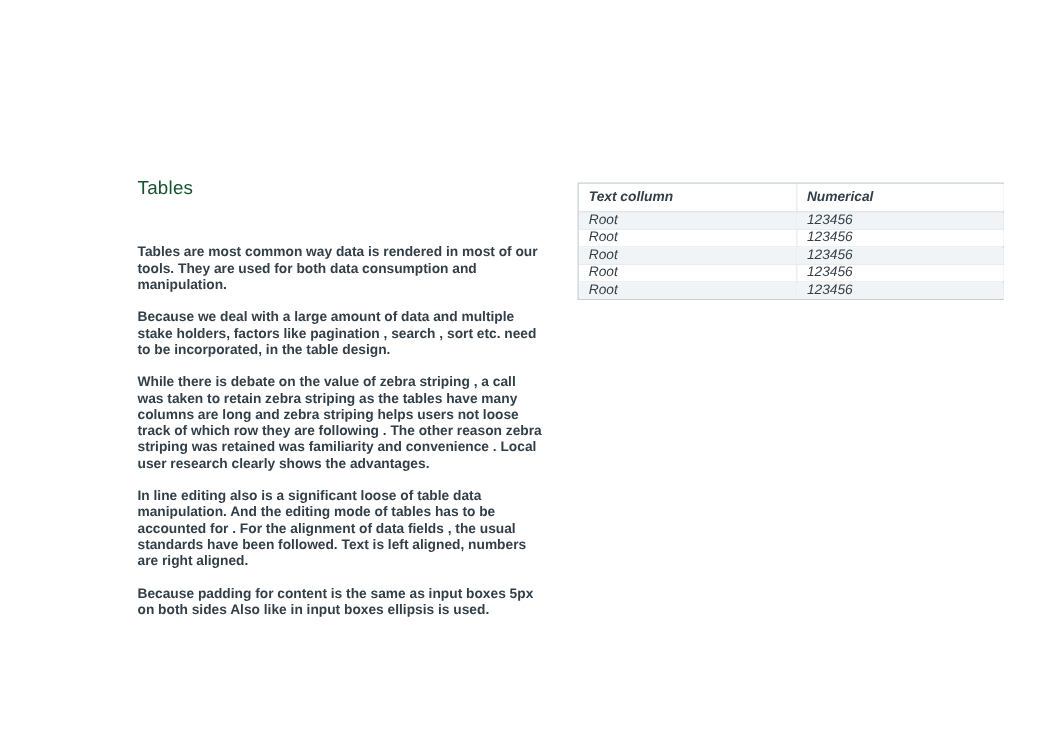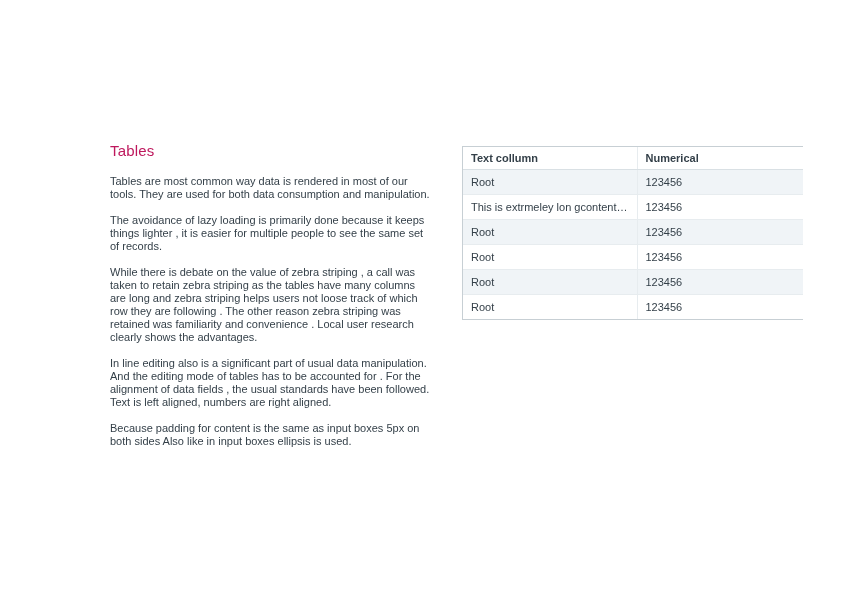--- a/index.html
+++ b/index.html
@@ -14,106 +14,104 @@
 
   
   .doc-text {
     position: absolute;
     left: 110px; top: 142px;
     width: 336px;
   }
   .doc-title {
     font-size: 15px;
     font-weight: 400;
-    color: #be185d;
-    margin: 0 0 16px 0;
+    color: #14532d;
+    margin: 0 0 37px 0;
     letter-spacing: 0.2px;
   }
   .doc-text p {
     font-size: 11px;
     line-height: 13px;
     margin: 0 12px 13px 0;
     color: #333f48;
+    font-weight: bold;
   }
 
   
   .example-table {
     position: absolute;
     left: 462px; top: 146px;
     width: 341px;
     border: 1px solid #c7cfd4;
     background: #ffffff;
   }
   table.sample {
     width: 100%;
     border-collapse: collapse;
     table-layout: fixed;
     font-size: 11px;
     color: #333f48;
+    font-style: italic;
   }
   table.sample col.c-text { width: 174px; }
   table.sample col.c-num  { width: 166px; }
   table.sample th, table.sample td {
     padding: 0 8px;
     vertical-align: middle;
     overflow: hidden;
     white-space: nowrap;
     text-overflow: ellipsis;
   }
   table.sample thead th {
     height: 22px;
     font-weight: 700;
     text-align: left;
     background: #ffffff;
     border-bottom: 1px solid #d9e0e4;
   }
   table.sample thead th.num { text-align: left; }
   table.sample tbody td {
-    height: 25px;
+    height: 14px;
     border-bottom: 1px solid #e7ecef;
   }
   table.sample tbody tr:last-child td { border-bottom: none; }
   table.sample td.num, table.sample th.num { text-align: left; }
   table.sample td:first-child, table.sample th:first-child {
     border-right: 1px solid #e7ecef;
   }
   table.sample tbody tr:nth-child(odd) td { background: #f0f4f7; }
   table.sample tbody tr:nth-child(even) td { background: #ffffff; }
 </style>
 </head>
 <body>
 
 <div class="doc-text">
   <h1 class="doc-title">Tables</h1>
   <p>Tables are most common way data is rendered in most of our tools. They are used for both data consumption and manipulation.</p>
-  <p>The avoidance of lazy loading is primarily done because it keeps things lighter , it is easier for multiple people to see the same set of records.</p>
+  <p>Because we deal with a large amount of data and multiple stake holders, factors like pagination , search , sort etc. need to be incorporated, in the table design.</p>
   <p>While there is debate on the value of zebra striping , a call was taken to retain zebra striping as the tables have many columns are long  and zebra striping helps users not loose track of which row they are following .  The other reason zebra striping was retained was familiarity and convenience . Local user research clearly shows the advantages.</p>
-  <p>In line editing also is a significant part of usual data manipulation. And the editing mode of tables has to be accounted for . For the alignment of data fields , the usual standards have been followed. Text is left aligned, numbers are right aligned.</p>
+  <p>In line editing also is a significant loose of table data manipulation. And the editing mode of tables has to be accounted for . For the alignment of data fields , the usual standards have been followed. Text is left aligned, numbers are right aligned.</p>
   <p>Because padding for content is the same as input boxes 5px on both sides Also like in input boxes ellipsis is used.</p>
 </div>
 
 <div class="example-table">
   <table class="sample">
     <colgroup>
         <col class="c-text">
         <col class="c-num">
       </colgroup>
     <thead>
       <tr>
         <th>Text collumn</th>
         <th class="num">Numerical</th>
       </tr>
     </thead>
     <tbody>
       <tr>
         <td>Root</td>
-        <td class="num">123456</td>
-      </tr>
-      <tr>
-        <td>This is extrmeley lon gcontent ri…</td>
         <td class="num">123456</td>
       </tr>
       <tr>
         <td>Root</td>
         <td class="num">123456</td>
       </tr>
       <tr>
         <td>Root</td>
         <td class="num">123456</td>
       </tr>

